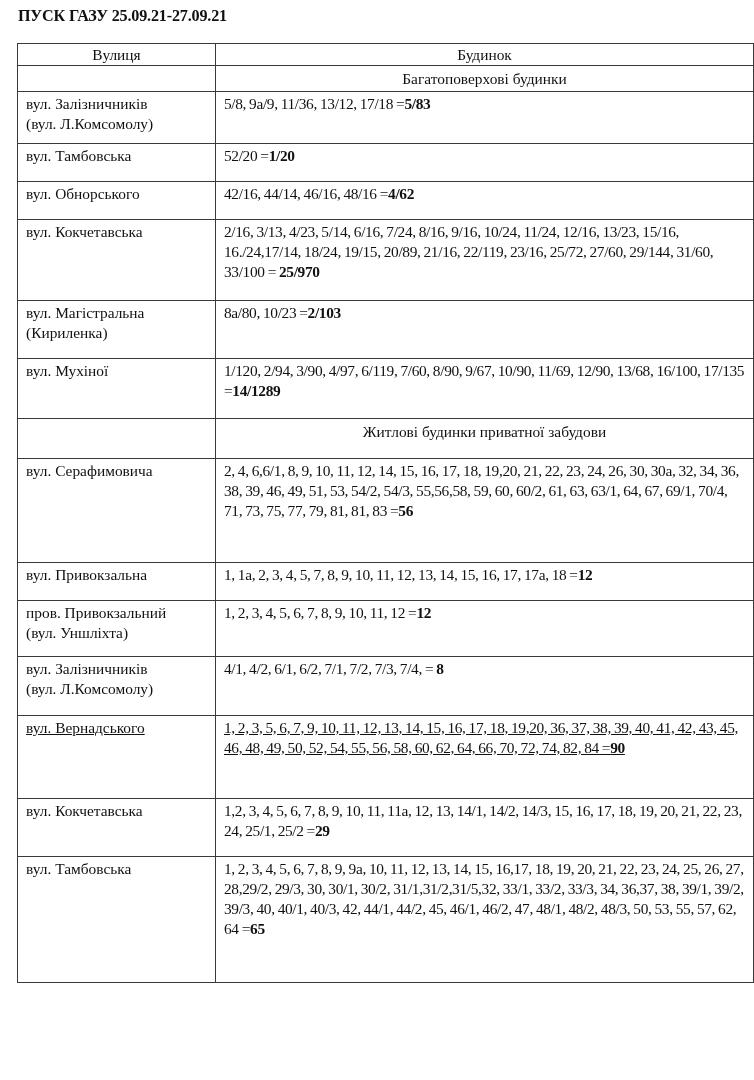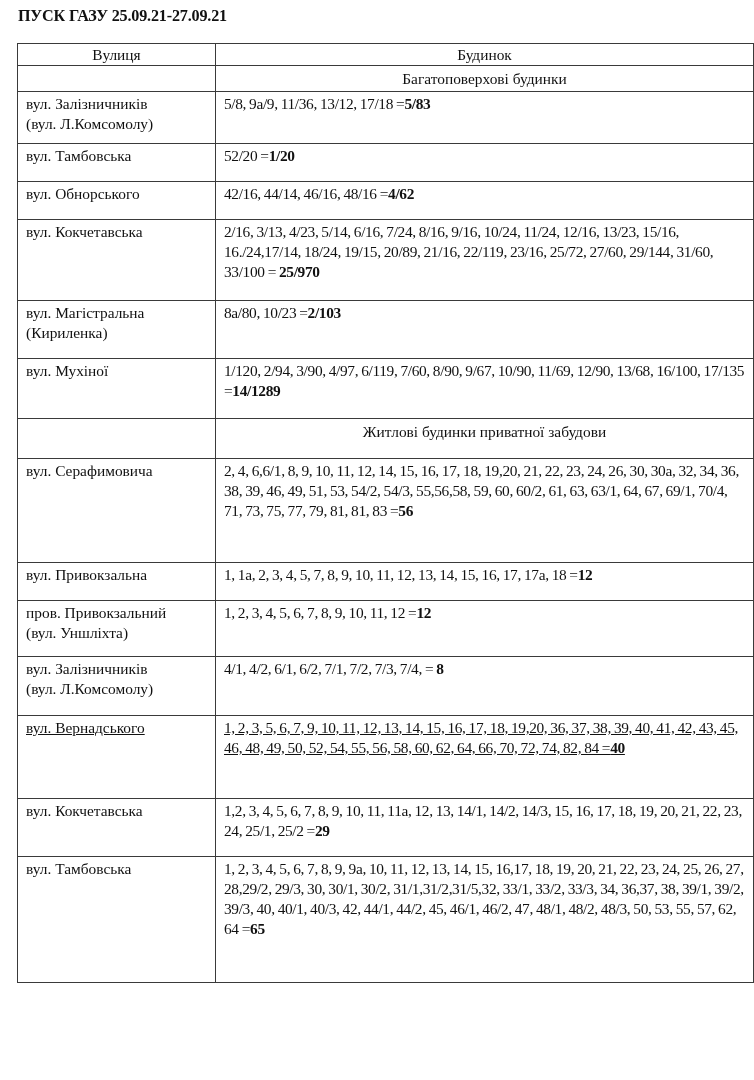--- a/index.html
+++ b/index.html
@@ -93,21 +93,21 @@
 (вул. Уншліхта)</span></td>
         <td class="cond"><span>1, 2, 3, 4, 5, 6, 7, 8, 9, 10, 11, 12   =</span><span class="total">12</span></td>
       </tr>
       <tr style="height: 59px;">
         <td><span style="white-space: pre-line;">вул. Залізничників
 (вул. Л.Комсомолу)</span></td>
         <td class="cond"><span>4/1, 4/2, 6/1, 6/2, 7/1, 7/2, 7/3, 7/4,  = </span><span class="total">8</span></td>
       </tr>
       <tr style="height: 83px; text-decoration: underline;">
         <td><span style="white-space: pre-line;">вул. Вернадського</span></td>
-        <td class="cond"><span>1, 2, 3, 5, 6, 7, 9, 10, 11, 12, 13, 14, 15, 16, 17, 18, 19,20, 36, 37, 38, 39, 40, 41, 42, 43, 45, 46, 48, 49, 50, 52, 54,  55, 56, 58, 60, 62, 64, 66, 70, 72, 74, 82, 84   =</span><span class="total">40</span></td>
+        <td class="cond"><span>1, 2, 3, 5, 6, 7, 9, 10, 11, 12, 13, 14, 15, 16, 17, 18, 19,20, 36, 37, 38, 39, 40, 41, 42, 43, 45, 46, 48, 49, 50, 52, 54,  55, 56, 58, 60, 62, 64, 66, 70, 72, 74, 82, 84   =</span><span class="total">90</span></td>
       </tr>
       <tr style="height: 58px;">
         <td><span style="white-space: pre-line;">вул. Кокчетавська</span></td>
         <td class="cond"><span>1,2, 3, 4, 5, 6, 7, 8, 9, 10, 11, 11а, 12, 13, 14/1, 14/2,  14/3, 15, 16, 17, 18, 19,  20, 21, 22, 23, 24, 25/1, 25/2 =</span><span class="total">29</span></td>
       </tr>
       <tr style="height: 126px;">
         <td><span style="white-space: pre-line;">вул. Тамбовська</span></td>
         <td class="cond"><span>1, 2, 3, 4, 5, 6, 7, 8, 9, 9а, 10, 11, 12, 13, 14, 15, 16,17, 18, 19, 20, 21, 22, 23, 24, 25, 26, 27, 28,29/2, 29/3, 30, 30/1, 30/2, 31/1,31/2,31/5,32, 33/1, 33/2, 33/3, 34, 36,37, 38, 39/1, 39/2, 39/3, 40, 40/1, 40/3, 42, 44/1, 44/2, 45, 46/1, 46/2, 47, 48/1,  48/2, 48/3, 50, 53, 55, 57, 62, 64  =</span><span class="total">65</span></td>
       </tr>
     </tbody>

